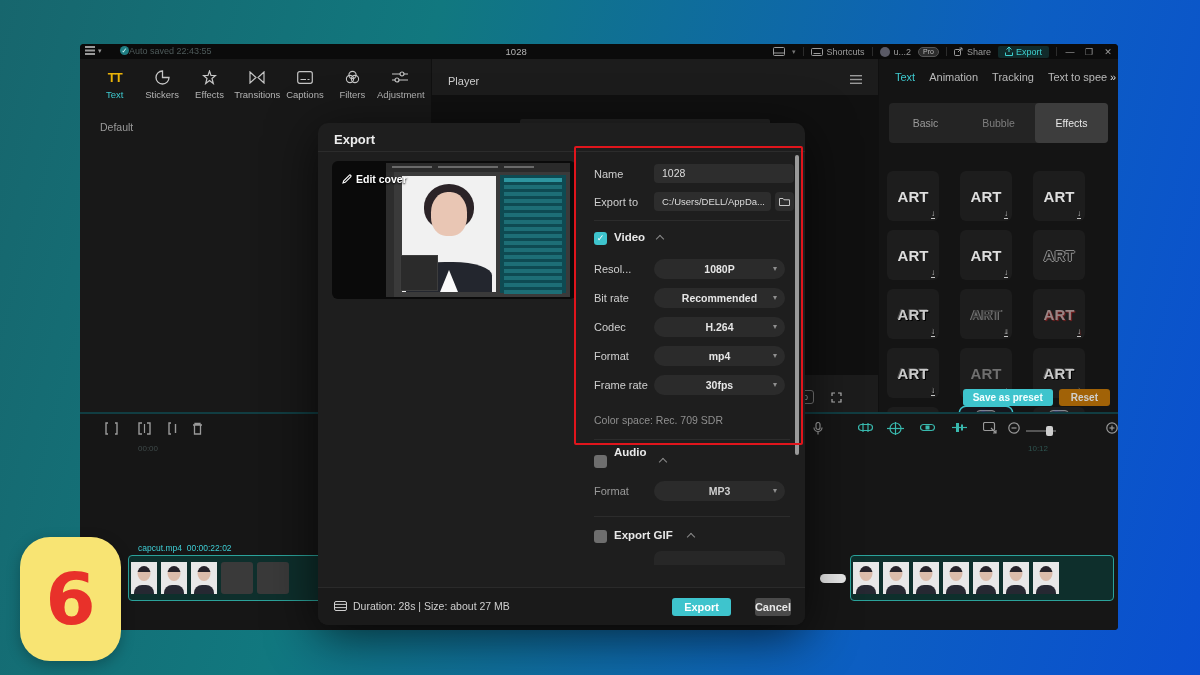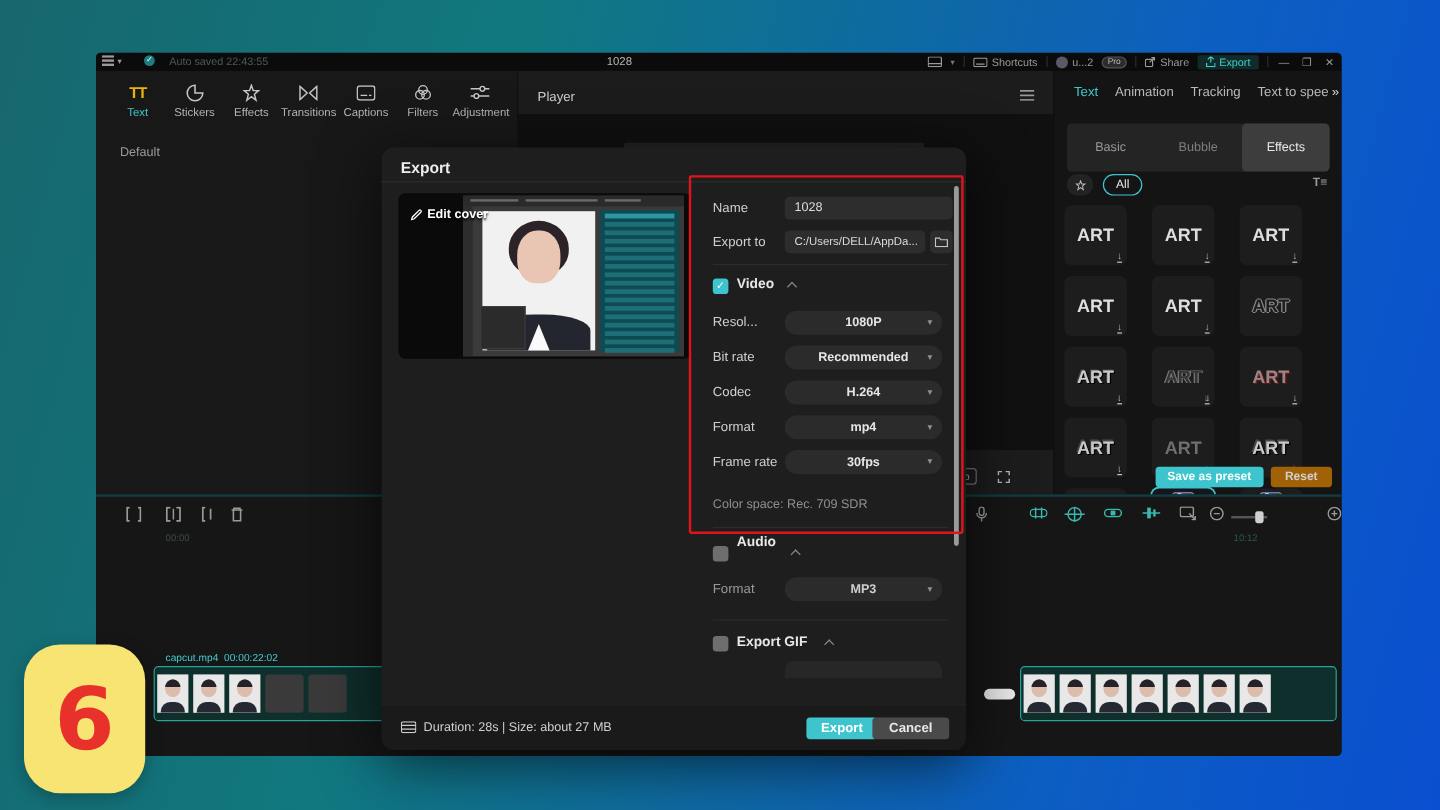--- a/index.html
+++ b/index.html
@@ -10,21 +10,21 @@
     position:relative; color:#ccc;
   }
 
   
   .app { position:absolute; left:80px; top:44px; width:1038px; height:586px; background:#141414; border-radius:4px; overflow:hidden; }
 
   
   .titlebar { position:absolute; left:0; top:0; width:100%; height:15px; background:#0b0b0b; font-size:9px; color:#777; }
   .titlebar .menu-cluster { position:absolute; left:5px; top:2px; display:flex; align-items:center; gap:3px; }
   .win-title { position:absolute; left:41%; top:2px; color:#b5b5b5; font-size:9.5px; }
-  .autosave { position:absolute; left:40px; top:2px; display:flex; gap:12px; color:#4e5a5a; }
+  .autosave { position:absolute; left:40px; top:2px; display:flex; gap:0; color:#4e5a5a; }
   .check-circle { width:9px; height:9px; border-radius:50%; background:#1f7d82; color:#dff; font-size:7px; line-height:9px; text-align:center; display:inline-block; }
   .tb-right { position:absolute; right:4px; top:1px; display:flex; align-items:center; gap:7px; height:13px; }
   .tb-div { width:1px; height:9px; background:#2c2c2c; }
   .tb-btn { display:flex; align-items:center; gap:4px; color:#9a9a9a; }
   .avatar { width:10px; height:10px; border-radius:50%; background:#5a5a66; }
   .pro-pill { background:#2c2c2c; border:1px solid #555; color:#bbb; border-radius:5px; font-size:7px; padding:0 4px; line-height:8px; }
   .export-top { background:rgba(40,160,160,.22); color:#3ed0cf; border-radius:2px; padding:1px 7px; display:flex; gap:3px; align-items:center; font-size:9px; }
   .winctl { color:#9a9a9a; font-size:9px; width:12px; text-align:center; }
 
   
@@ -119,21 +119,21 @@
   .chk.on { background:#3ec4cd; }
   .chk.off { background:#6e6e6e; }
   .sec-label { position:absolute; left:296px; font-size:11.5px; font-weight:bold; color:#e8e8e8; }
   .sec-caret { position:absolute; width:6px; height:6px; border-left:1.5px solid #8a8a8a; border-top:1.5px solid #8a8a8a; transform:rotate(45deg); }
   .dropdown { position:absolute; left:336px; width:131px; height:20px; background:#2b2b2b; border-radius:10px; color:#e6e6e6; font-size:10.5px; font-weight:bold; text-align:center; line-height:20px; }
   .dropdown .dchev { position:absolute; right:8px; top:0; color:#8f8f8f; font-size:8px; font-weight:normal; }
   .colorspace { position:absolute; left:276px; color:#8f8f8f; font-size:10.5px; }
   .dlg-footer { position:absolute; left:0; bottom:0; width:100%; height:38px; background:#1a1a1a; border-top:1px solid #2a2a2a; border-radius:0 0 10px 10px; }
   .summary { position:absolute; left:16px; top:12px; display:flex; gap:6px; align-items:center; color:#cfcfcf; font-size:10.5px; }
   .btn-export { position:absolute; right:74px; top:10px; background:#3ec4cd; color:#ffffff; font-size:11px; font-weight:bold; border-radius:3px; padding:3px 12px; }
-  .btn-cancel { position:absolute; right:14px; top:10px; background:#4a4a4a; color:#e8e8e8; font-size:11px; font-weight:bold; border-radius:3px; padding:3px 14px; }
+  .btn-cancel { position:absolute; right:14px; top:10px; background:#4a4a4a; color:#e8e8e8; font-size:11px; font-weight:bold; border-radius:3px; padding:3px 0; }
   .dlg-scrollbar { position:absolute; right:6px; top:32px; width:4px; height:300px; background:#9a9a9a; border-radius:2px; }
   .red-rect { position:absolute; left:256px; top:23px; width:229px; height:299px; border:2.5px solid #e0151c; border-radius:2px; z-index:5; pointer-events:none; }
   .gif-partial { position:absolute; left:336px; top:428px; width:131px; height:14px; background:#272727; border-radius:7px 7px 0 0; color:#777; font-size:10px; font-weight:bold; text-align:center; overflow:hidden; }
 
   
   .badge6 { position:absolute; left:20px; top:537px; width:101px; height:124px; background:#f8e473; border-radius:30px; display:flex; align-items:center; justify-content:center; box-shadow:0 4px 14px rgba(0,0,0,.25); }
   .badge6 span { color:#e8312a; font-size:72px; font-weight:bold; font-family:"DejaVu Sans", sans-serif; }
 
   svg { display:block; }
 </style>
@@ -297,29 +297,20 @@
         <span class="rp-tab">Animation</span>
         <span class="rp-tab">Tracking</span>
         <span class="rp-tab">Text to speech</span>
       </div>
       <span class="rp-chev">»</span>
       <div class="subtabs">
         <div class="subtab" style="color:#9a9a9a;">Basic</div>
         <div class="subtab">Bubble</div>
         <div class="subtab active">Effects</div>
       </div>
-      <div class="filter-row">
-        <span class="star-btn">
-          <svg width="9" height="9" viewBox="0 0 15 15">
-              <path d="M7.5 1 L9 5.5 L13.5 5.5 L10 8.5 L11.3 13.5 L7.5 10.5 L3.7 13.5 L5 8.5 L1.5 5.5 L6 5.5 Z" fill="none" stroke="#b5b5b5" stroke-width="1.4"></path>
-            </svg>
-        </span>
-        <span class="all-pill">All</span>
-        <span class="tfilter">T≡</span>
-      </div>
       <div class="art-grid">
           <div class="art-tile art-white">
             <span>ART</span>
             <span class="dl-icon">↓</span>
           </div>
           <div class="art-tile art-white">
             <span>ART</span>
             <span class="dl-icon">↓</span>
           </div>
           <div class="art-tile art-white">

